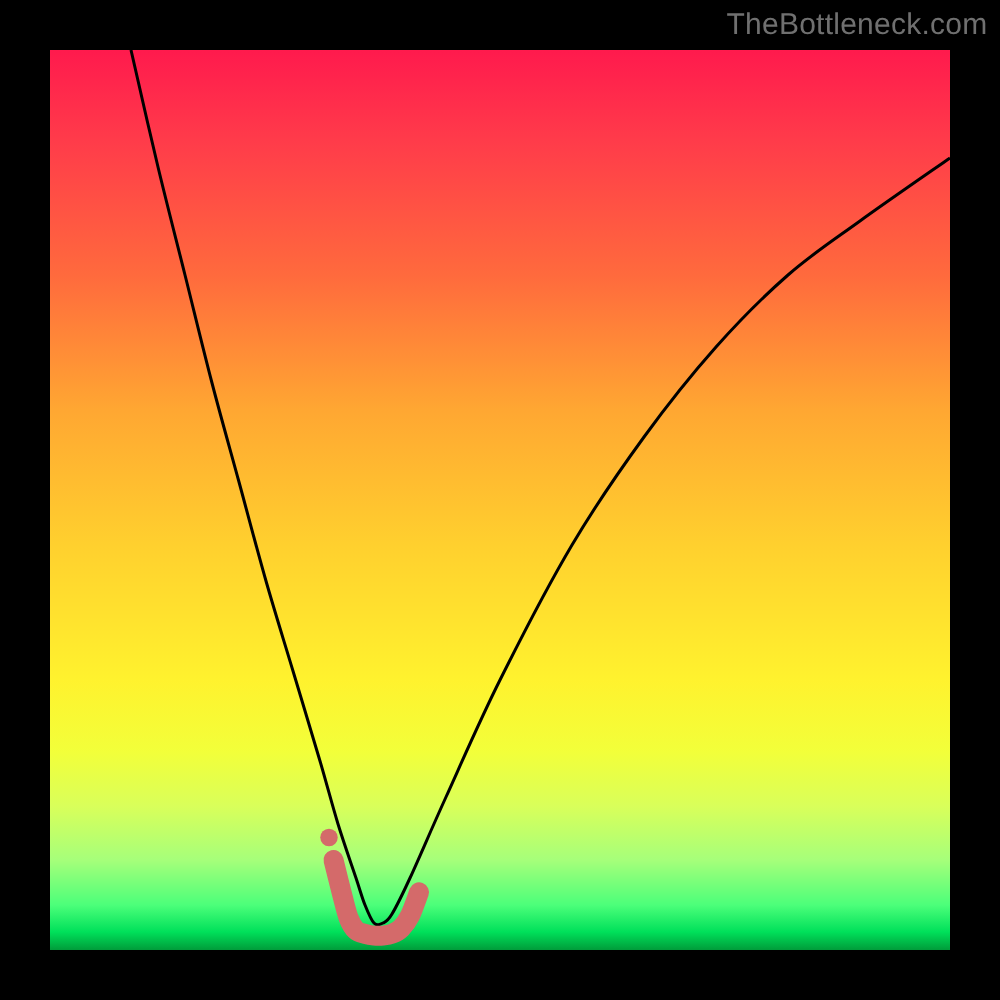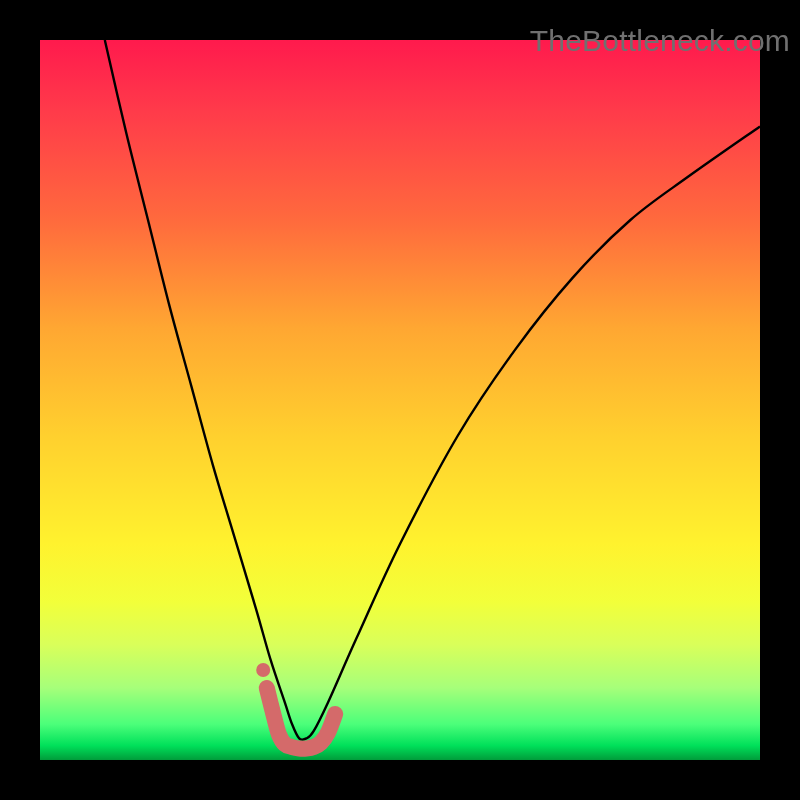--- a/index.html
+++ b/index.html
@@ -42,24 +42,24 @@
   #curve-svg {
     position: absolute;
     top: 0;
     left: 0;
     width: 720px;
     height: 720px;
     overflow: visible;
   }
   .watermark {
     position: absolute;
-    top: 24px;
+    top: 6px;
     right: 10px;
     color: #707070;
-    font-size: 30px;
+    font-size: 24px;
     font-weight: 500;
     letter-spacing: 0.2px;
     user-select: none;
   }
 </style>
 </head>
 <body>
 
 <div class="frame">
   <div class="plot-area">

